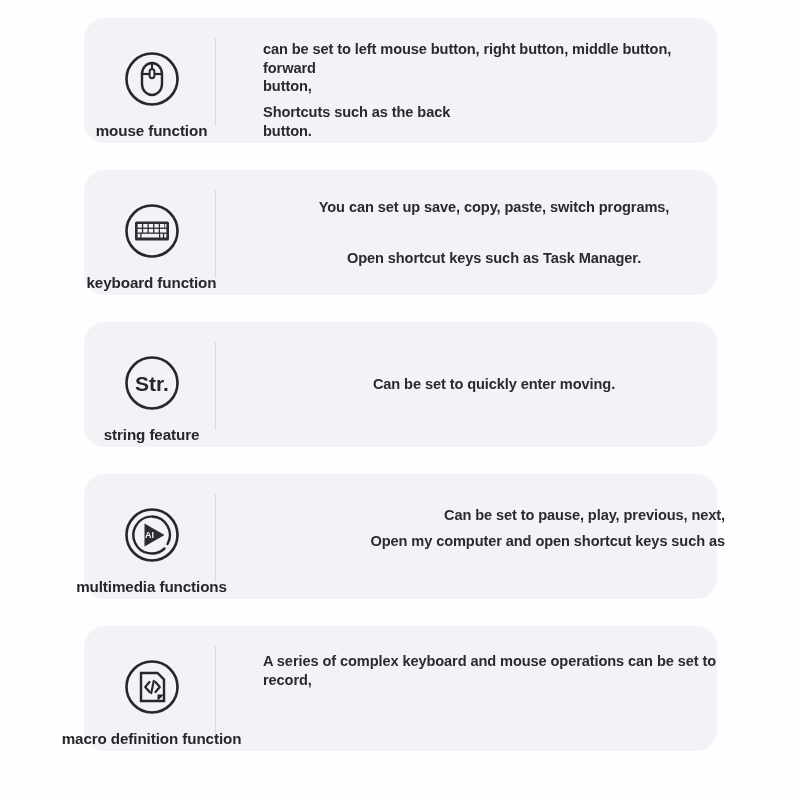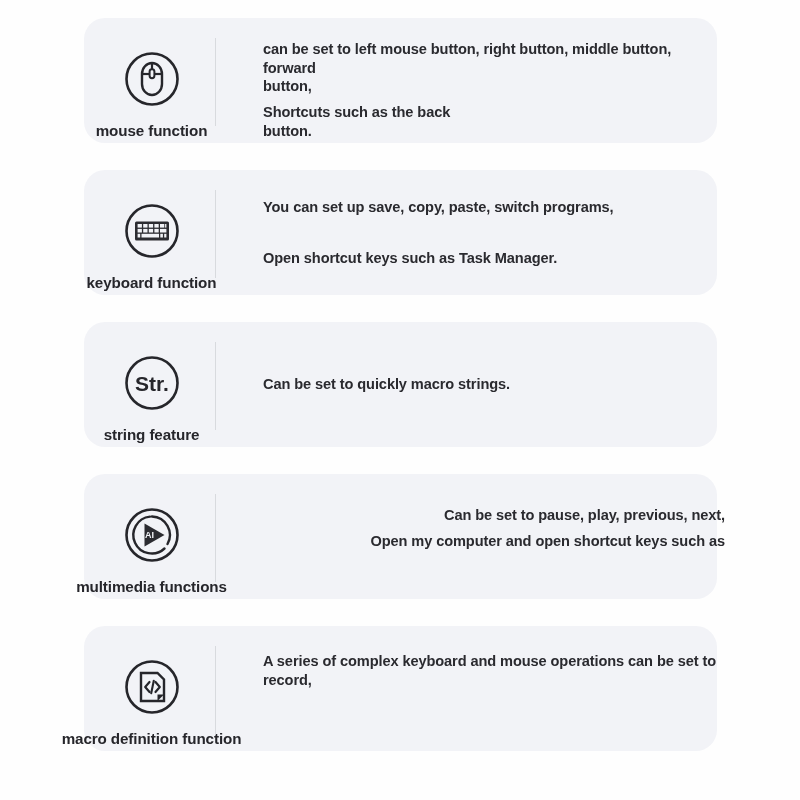--- a/index.html
+++ b/index.html
@@ -86,21 +86,21 @@
     left: 160px;
     top: 0;
     width: 462px;
     height: 125px;
     display: flex;
     flex-direction: column;
     justify-content: center;
     margin-left: 19px;
   }
   .desc-col.gap-sm  { gap: 7px; }
-  .desc-col.gap-lg  { gap: 32px; }
+  .desc-col.gap-lg  { gap: 32px; text-align: center; }
 
   .desc-line {
     font-size: 14.6px;
     font-weight: bold;
     color: #2a2a2f;
     line-height: 1.28;
     letter-spacing: -0.1px;
   }
 
   
@@ -198,21 +198,21 @@
         <svg viewBox="0 0 64 64" xmlns="http://www.w3.org/2000/svg">
           <circle cx="32" cy="32" r="25.5" fill="none" stroke="#26262b" stroke-width="2.6"></circle>
           <text class="str-text" x="32" y="39.5" text-anchor="middle">Str.</text>
         </svg>
       </div>
       <div class="icon-label">string feature</div>
     </div>
     <div class="divider"></div>
     <div class="desc-col gap-lg">
       <div class="desc-paragraph">
-        <div class="desc-line">Can be set to quickly macro strings.</div>
+        <div class="desc-line">Can be set to quickly enter moving.</div>
       </div>
     </div>
   </div>
 
   <div class="feature-card c3">
     <div class="icon-col">
       <div class="icon-wrap">
         <svg viewBox="0 0 64 64" xmlns="http://www.w3.org/2000/svg">
           <circle cx="32" cy="32" r="25.5" fill="none" stroke="#26262b" stroke-width="2.6"></circle>
           <path d="M32 13.5 A18.5 18.5 0 0 1 47.5 41" fill="none" stroke="#26262b" stroke-width="2.4" stroke-linecap="round"></path>

